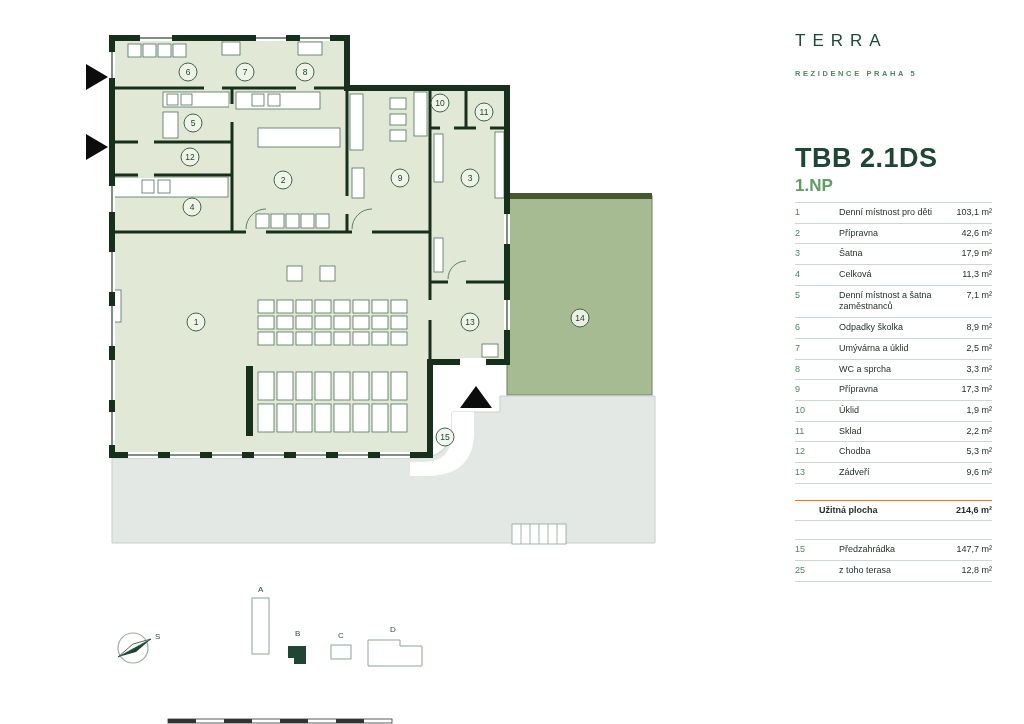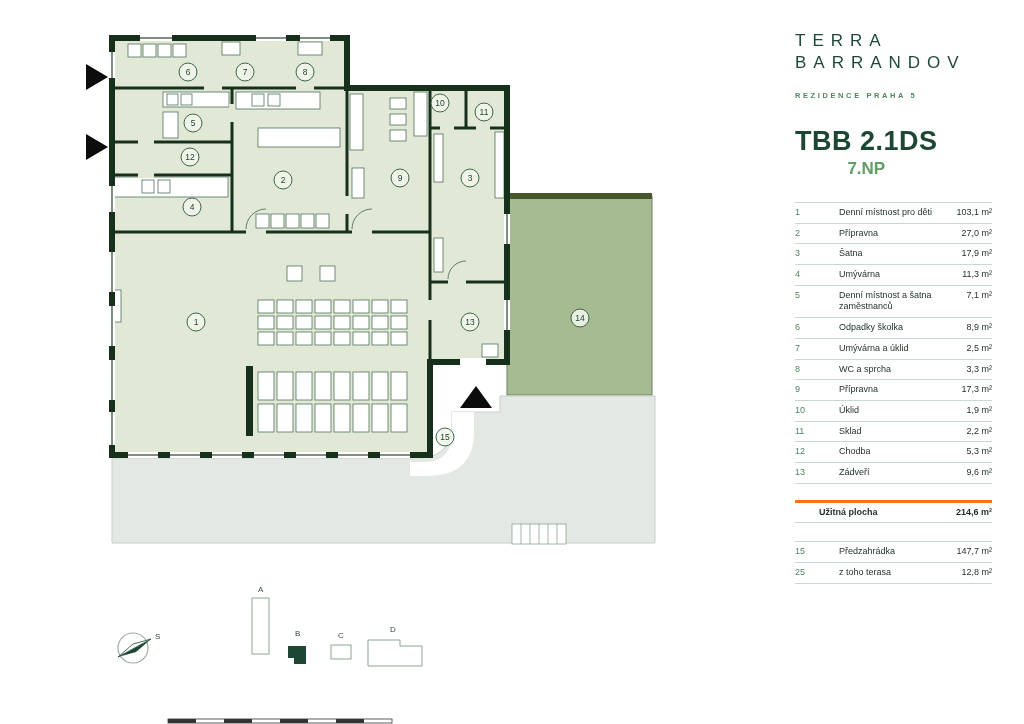--- a/index.html
+++ b/index.html
@@ -5,32 +5,32 @@
   * { margin:0; padding:0; box-sizing:border-box; }
   html,body { width:1024px; height:724px; background:#fff; overflow:hidden;
               font-family:"Liberation Sans", sans-serif; }
   .page { position:relative; width:1024px; height:724px; background:#fff; }
   svg.plan { position:absolute; left:0; top:0; }
 
   
   .panel { position:absolute; left:795px; top:30px; width:197px; color:#1d4633; }
   .brand-line { font-size:17px; font-weight:normal; letter-spacing:7px; color:#1d4936; line-height:1.3; }
   .brand-sub  { font-size:7.5px; font-weight:bold; letter-spacing:2.6px; color:#4e8761; margin-top:17px; }
-  .unit { position:absolute; top:96px; left:0;text-align:center; }
+  .unit { position:absolute; top:113px; left:0; }
   .unit-code  { font-size:27px; font-weight:bold; color:#1d4633; letter-spacing:0.5px; }
   .unit-floor { font-size:17px; font-weight:bold; color:#5f9d63; margin-top:2px; }
   .legend { position:absolute; top:172px; left:0; width:197px; }
   .lrow { display:flex; align-items:flex-start; padding:4px 0; border-bottom:1px solid #c9d9ce;
           font-size:9px; line-height:1.3; color:#1f2d24; }
   .lrow.bold { font-weight:bold; }
   .lnum { width:20px; flex:none; color:#4e8761; }
   .lname { flex:1; padding-right:8px;padding-left:24px; }
   .larea { flex:none; white-space:nowrap; text-align:right; }
   #legend-rooms    { border-top:1px solid #c9d9ce; }
-  #legend-totals   { margin-top:16px; border-top:3px solid #f97316; }
+  #legend-totals   { margin-top:16px; border-top:1px solid #f97316; }
   #legend-exterior { margin-top:18px; border-top:1px solid #c9d9ce; }
 
   
   .wall-in  { stroke:#16301c; stroke-width:3; }
   .wall-out { stroke:#16301c; stroke-width:6; fill:none; }
   .furn { fill:#fff; stroke:#51705a; stroke-width:0.8; }
   .win-line { stroke:#16301c; stroke-width:1.1; }
   .marker circle { fill:#f2f5ea; fill-opacity:0.9; stroke:#3c664b; stroke-width:1; }
   .marker text { fill:#1d4633; font-size:8.5px; text-anchor:middle; font-family:"Liberation Sans",sans-serif; }
   .site-label { fill:#3a4a40; font-size:8px; font-family:"Liberation Sans",sans-serif; }
@@ -311,47 +311,46 @@
       <rect x="168" y="719" width="28" height="4" fill="#333"></rect>
       <rect x="224" y="719" width="28" height="4" fill="#333"></rect>
       <rect x="280" y="719" width="28" height="4" fill="#333"></rect>
       <rect x="336" y="719" width="28" height="4" fill="#333"></rect>
     </g>
   </svg>
 
   <div class="panel">
     <div>
       <div class="brand-line">TERRA</div>
-      <div class="brand-line">BARRANDOV</div>
       <div class="brand-sub">REZIDENCE PRAHA 5</div>
     </div>
     <div class="unit">
       <div class="unit-code">TBB 2.1DS</div>
-      <div class="unit-floor">7.NP</div>
+      <div class="unit-floor">1.NP</div>
     </div>
     <div class="legend">
       <div id="legend-rooms">
           <div class="lrow">
             <span class="lnum">1</span>
             <span class="lname">Denní místnost pro děti</span>
             <span class="larea">103,1 m²</span>
           </div>
           <div class="lrow">
             <span class="lnum">2</span>
             <span class="lname">Přípravna</span>
-            <span class="larea">27,0 m²</span>
+            <span class="larea">42,6 m²</span>
           </div>
           <div class="lrow">
             <span class="lnum">3</span>
             <span class="lname">Šatna</span>
             <span class="larea">17,9 m²</span>
           </div>
           <div class="lrow">
             <span class="lnum">4</span>
-            <span class="lname">Umývárna</span>
+            <span class="lname">Celková</span>
             <span class="larea">11,3 m²</span>
           </div>
           <div class="lrow">
             <span class="lnum">5</span>
             <span class="lname">Denní místnost a šatna zaměstnanců</span>
             <span class="larea">7,1 m²</span>
           </div>
           <div class="lrow">
             <span class="lnum">6</span>
             <span class="lname">Odpadky školka</span>

